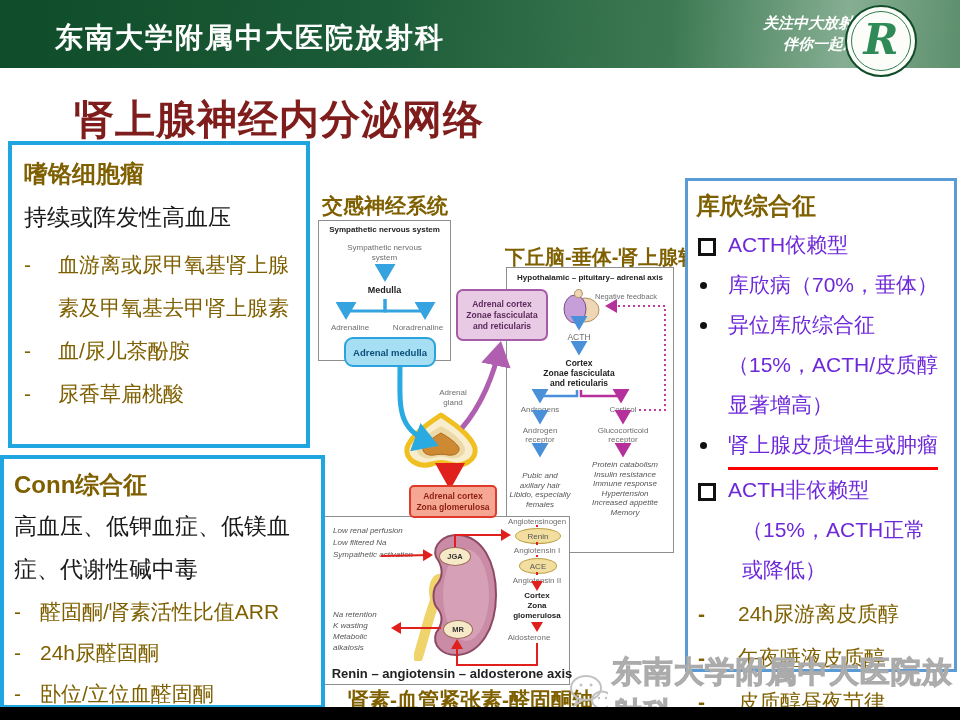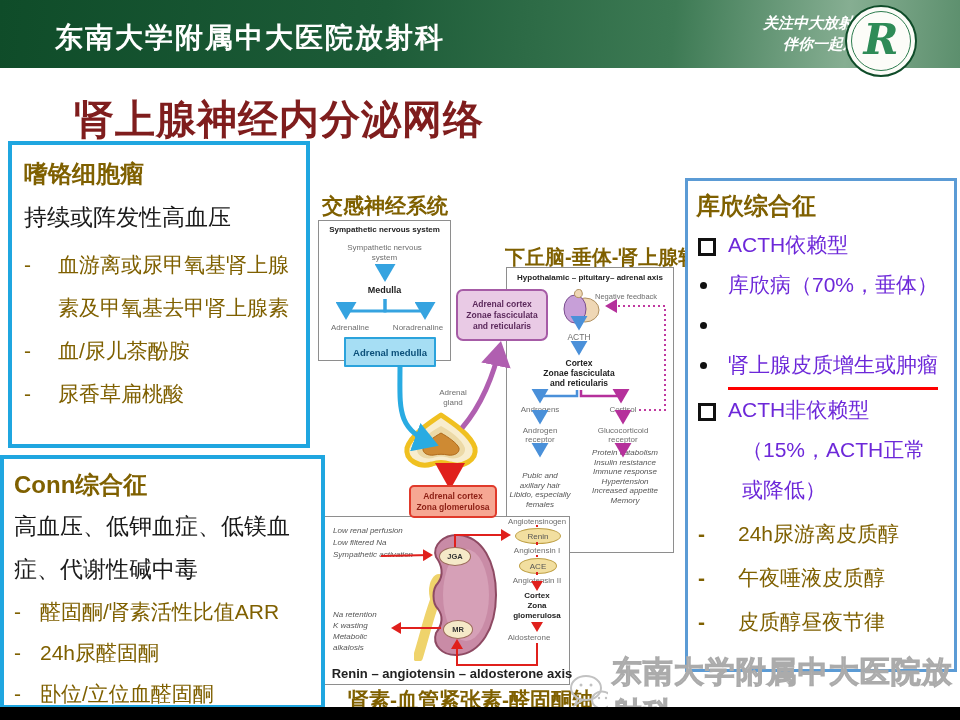--- a/index.html
+++ b/index.html
@@ -45,21 +45,21 @@
   .dg-gray{color:#6e6e6e;font-size:8px;text-align:center;}
   .dg-bold{color:#222;font-weight:bold;font-size:8.5px;text-align:center;}
   .dg-ital{color:#555;font-style:italic;font-size:8px;text-align:center;}
   .pill{position:absolute;border-radius:50%;display:flex;align-items:center;justify-content:center;
         background:#f2dfa0;border:1.5px solid #bfa045;font-size:8px;color:#555;}
   .node-oval{position:absolute;border-radius:50%;display:flex;align-items:center;justify-content:center;
         background:#f5e9c8;border:1px solid #9c6b5a;font-size:7.5px;font-weight:bold;color:#333;}
   .svgfill{position:absolute;inset:0;width:100%;height:100%;}
   
   .medulla-box{position:absolute;left:344px;top:337px;width:92px;height:30px;background:#a6def4;border:2px solid #2ba3dc;
-        border-radius:1px;display:flex;align-items:center;justify-content:center;
+        border-radius:9px;display:flex;align-items:center;justify-content:center;
         font-size:9.5px;font-weight:bold;color:#0b4f79;z-index:6;box-sizing:border-box;}
   .zf-box{position:absolute;left:456px;top:289px;width:92px;height:52px;background:#e9cae5;border:2px solid #a65ba6;
         border-radius:7px;display:flex;align-items:center;justify-content:center;text-align:center;
         font-size:8.5px;font-weight:bold;color:#5c2a5c;z-index:6;box-sizing:border-box;line-height:11px;}
   .zg-box{position:absolute;left:409px;top:485px;width:88px;height:33px;background:#f6a793;border:2px solid #e03a2b;
         border-radius:5px;display:flex;align-items:center;justify-content:center;text-align:center;
         font-size:8.5px;font-weight:bold;color:#8c1f14;z-index:6;box-sizing:border-box;line-height:11px;}
   
   .watermark{position:absolute;left:568px;top:652px;display:flex;align-items:center;z-index:20;}
   .watermark .wm-text{font-size:30px;font-weight:bold;color:rgba(190,190,190,0.75);
@@ -124,20 +124,21 @@
     <div class="cush-row">
       <span class="mk mk-square"></span>
       <span>ACTH依赖型</span>
     </div>
     <div class="cush-row">
       <span class="mk mk-dot"></span>
       <span>库欣病（70%，垂体）</span>
     </div>
     <div class="cush-row">
       <span class="mk mk-dot"></span>
+      <span>异位库欣综合征（15%，ACTH/皮质醇显著增高）</span>
     </div>
     <div class="cush-row">
       <span class="mk mk-dot"></span>
       <span class="red-underline">肾上腺皮质增生或肿瘤</span>
     </div>
     <div class="cush-row">
       <span class="mk mk-square"></span>
       <span>ACTH非依赖型</span>
     </div>
     <div class="cush-row">
@@ -196,21 +197,21 @@
     <div class="dg-gray abs" style="left:3px;top:137px;width:60px;">Androgens</div>
     <div class="dg-gray abs" style="left:90px;top:137px;width:52px;">Cortisol</div>
     <div class="dg-gray pre abs" style="left:3px;top:158px;width:60px;line-height:9px;">Androgen
 receptor</div>
     <div class="dg-gray pre abs" style="left:84px;top:158px;width:64px;line-height:9px;">Glucocorticoid
 receptor</div>
     <div class="dg-ital pre abs" style="left:0px;top:203px;width:66px;line-height:9.5px;">Pubic and
 axillary hair
 Libido, especially
 females</div>
-    <div class="dg-ital pre abs" style="left:80px;top:180px;width:76px;line-height:9.5px;">Protein catabolism
+    <div class="dg-ital pre abs" style="left:80px;top:192px;width:76px;line-height:9.5px;">Protein catabolism
 Insulin resistance
 Immune response
 Hypertension
 Increased appetite
 Memory</div>
     <svg class="svgfill">
       <defs>
         <marker id="hb" markerWidth="7" markerHeight="7" refX="5" refY="3.5" orient="auto">
           <path d="M0,0 L6,3.5 L0,7 Z" fill="#4a90d9"></path>
         </marker>

